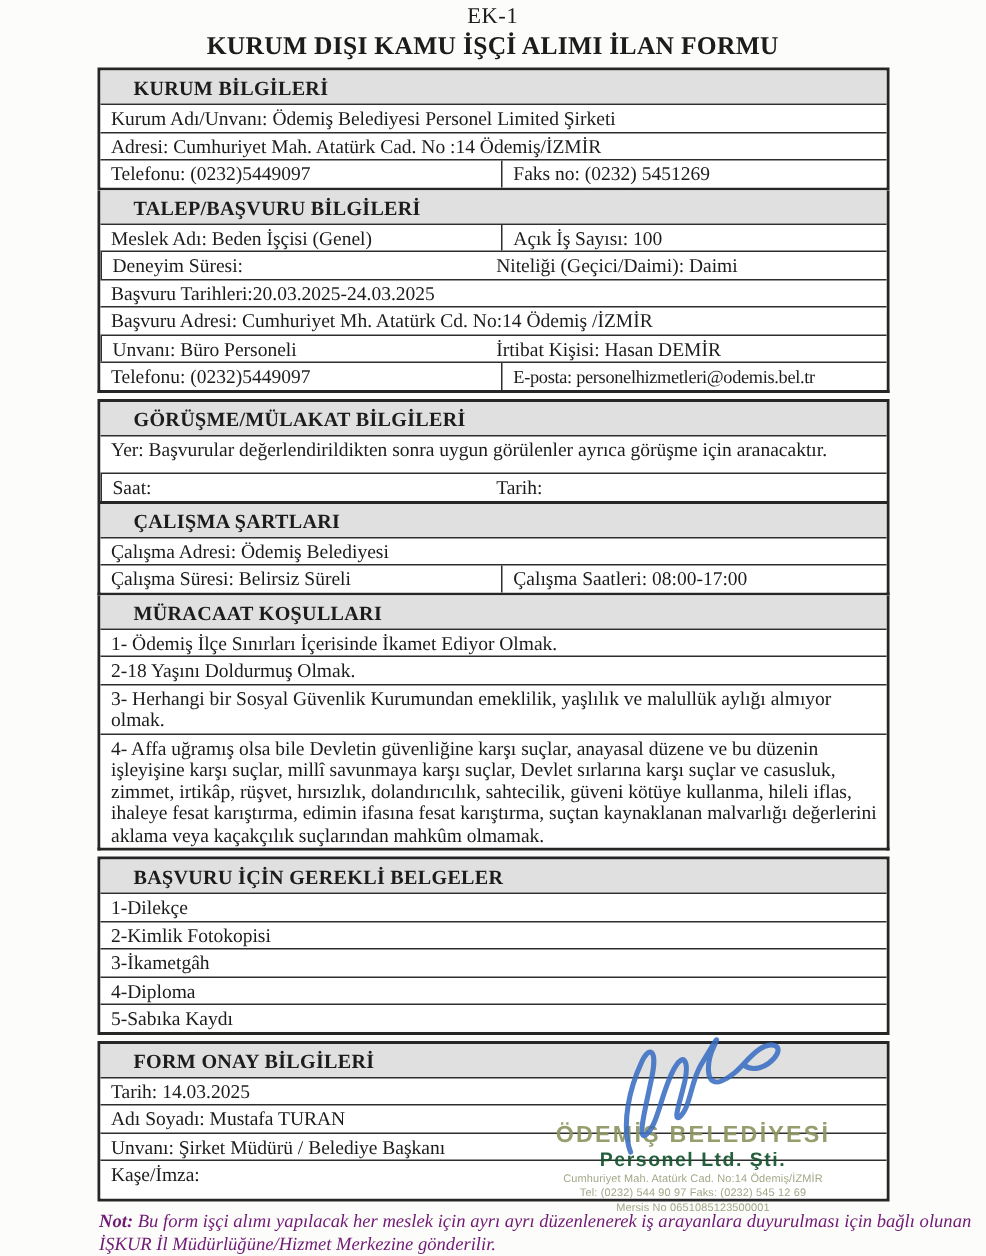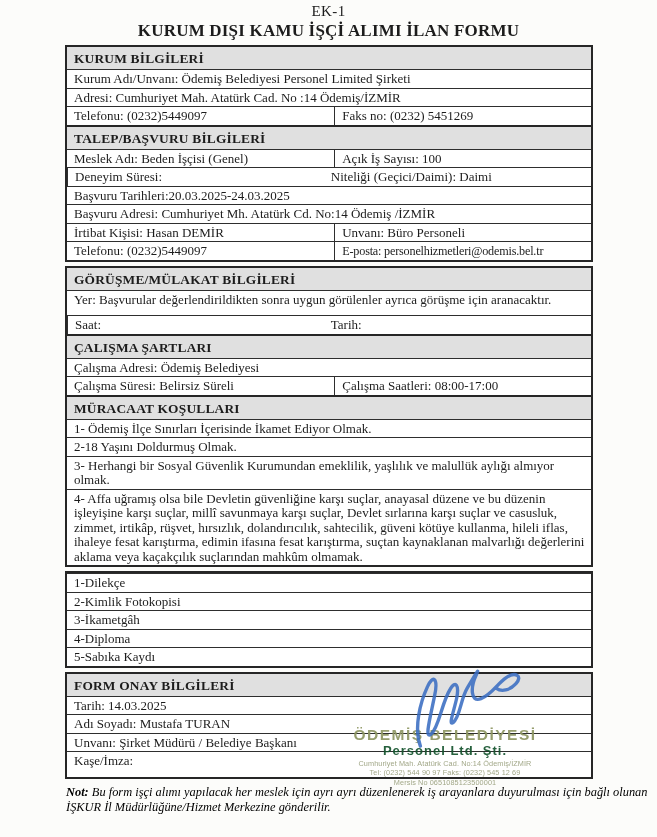--- a/index.html
+++ b/index.html
@@ -23,55 +23,55 @@
     width:528px;box-sizing:border-box;
   }
   .section-block{
     border:2px solid #262626;border-top:none;background:#fff;
     box-sizing:border-box;
   }
   .section-block.first,.section-block.gapped{border-top:2px solid #262626;}
   .section-block.gapped{margin-top:4px;}
   .sec-header{
     background:#e0e0e0;font-weight:bold;font-size:13.4px;
-    line-height:15px;padding:4px 6px 3px 7px;letter-spacing:.2px;
+    line-height:15px;padding:4px 6px 3px 22px;letter-spacing:.2px;
   }
   .t-row{display:flex;border-top:1px solid #2e2e2e;background:#fff;}
   .t-cell{
     flex:1 1 auto;padding:2px 2px 1px 7px;
     font-size:13px;line-height:14.5px;box-sizing:border-box;
   }
   .t-cell.half-l{flex:0 0 51%;max-width:51%;}
   .t-cell.half-r{flex:1 1 auto;border-left:1px solid #2e2e2e;}
   .t-cell.cell-small{font-size:12.2px;white-space:nowrap;letter-spacing:-.2px;overflow:hidden;}
   .t-row.tall .t-cell{padding-bottom:8px;}
   
   .stamp{
-    position:absolute;right:17px;bottom:-8px;width:262px;
+    position:absolute;right:0px;bottom:-8px;width:262px;
     text-align:center;line-height:1;opacity:.92;pointer-events:none;
   }
   .stamp-org{
     font-family:"Liberation Sans",sans-serif;font-weight:bold;
     font-size:15.5px;color:#8e9662;letter-spacing:1.5px;
   }
   .stamp-org2{
     font-family:"Liberation Sans",sans-serif;font-weight:bold;
     font-size:13px;color:#14532d;letter-spacing:1px;margin-top:2px;
   }
   .stamp-tiny{
     font-family:"Liberation Sans",sans-serif;font-size:7.3px;
     color:#9aa07e;margin-top:2.5px;letter-spacing:.1px;
   }
   .signature-svg{
     position:absolute;right:58px;bottom:28px;width:132px;height:94px;
     transform:rotate(-3deg);pointer-events:none;
   }
   .note{
     margin:6px 2px 0 66px;width:586px;
-    font-style:italic;font-size:12.4px;line-height:15.5px;color:#000000;
+    font-style:italic;font-size:12.4px;line-height:15.5px;color:#701a75;
   }
   .note b{font-style:italic;}
 </style>
 </head>
 <body>
 
 <div class="doc-label">EK-1</div>
 <div class="doc-title">KURUM DIŞI KAMU İŞÇİ ALIMI İLAN FORMU</div>
 
 <div class="form-table" id="form-table">
@@ -99,22 +99,22 @@
         <div class="t-cell half-r">Deneyim Süresi:</div>
         <div class="t-cell half-l">Niteliği (Geçici/Daimi): Daimi</div>
       </div>
       <div class="t-row">
         <div class="t-cell">Başvuru Tarihleri:20.03.2025-24.03.2025</div>
       </div>
       <div class="t-row">
         <div class="t-cell">Başvuru Adresi: Cumhuriyet Mh. Atatürk Cd. No:14 Ödemiş /İZMİR</div>
       </div>
       <div class="t-row">
+        <div class="t-cell half-r">Unvanı: Büro Personeli</div>
         <div class="t-cell half-l">İrtibat Kişisi: Hasan DEMİR</div>
-        <div class="t-cell half-r">Unvanı: Büro Personeli</div>
       </div>
       <div class="t-row">
         <div class="t-cell half-l">Telefonu: (0232)5449097</div>
         <div class="t-cell half-r cell-small">E-posta: personelhizmetleri@odemis.bel.tr</div>
       </div>
     </div>
     <div class="section-block gapped">
       <div class="sec-header">GÖRÜŞME/MÜLAKAT BİLGİLERİ</div>
       <div class="t-row tall">
         <div class="t-cell">Yer: Başvurular değerlendirildikten sonra uygun görülenler ayrıca görüşme için aranacaktır.</div>
@@ -143,20 +143,21 @@
         <div class="t-cell">2-18 Yaşını Doldurmuş Olmak.</div>
       </div>
       <div class="t-row">
         <div class="t-cell">3- Herhangi bir Sosyal Güvenlik Kurumundan emeklilik, yaşlılık ve malullük aylığı almıyor olmak.</div>
       </div>
       <div class="t-row">
         <div class="t-cell">4- Affa uğramış olsa bile Devletin güvenliğine karşı suçlar, anayasal düzene ve bu düzenin işleyişine karşı suçlar, millî savunmaya karşı suçlar, Devlet sırlarına karşı suçlar ve casusluk, zimmet, irtikâp, rüşvet, hırsızlık, dolandırıcılık, sahtecilik, güveni kötüye kullanma, hileli iflas, ihaleye fesat karıştırma, edimin ifasına fesat karıştırma, suçtan kaynaklanan malvarlığı değerlerini aklama veya kaçakçılık suçlarından mahkûm olmamak.</div>
       </div>
     </div>
     <div class="section-block gapped">
+      <div class="sec-header">BAŞVURU İÇİN GEREKLİ BELGELER</div>
       <div class="t-row">
         <div class="t-cell">1-Dilekçe</div>
       </div>
       <div class="t-row">
         <div class="t-cell">2-Kimlik Fotokopisi</div>
       </div>
       <div class="t-row">
         <div class="t-cell">3-İkametgâh</div>
       </div>
       <div class="t-row">

